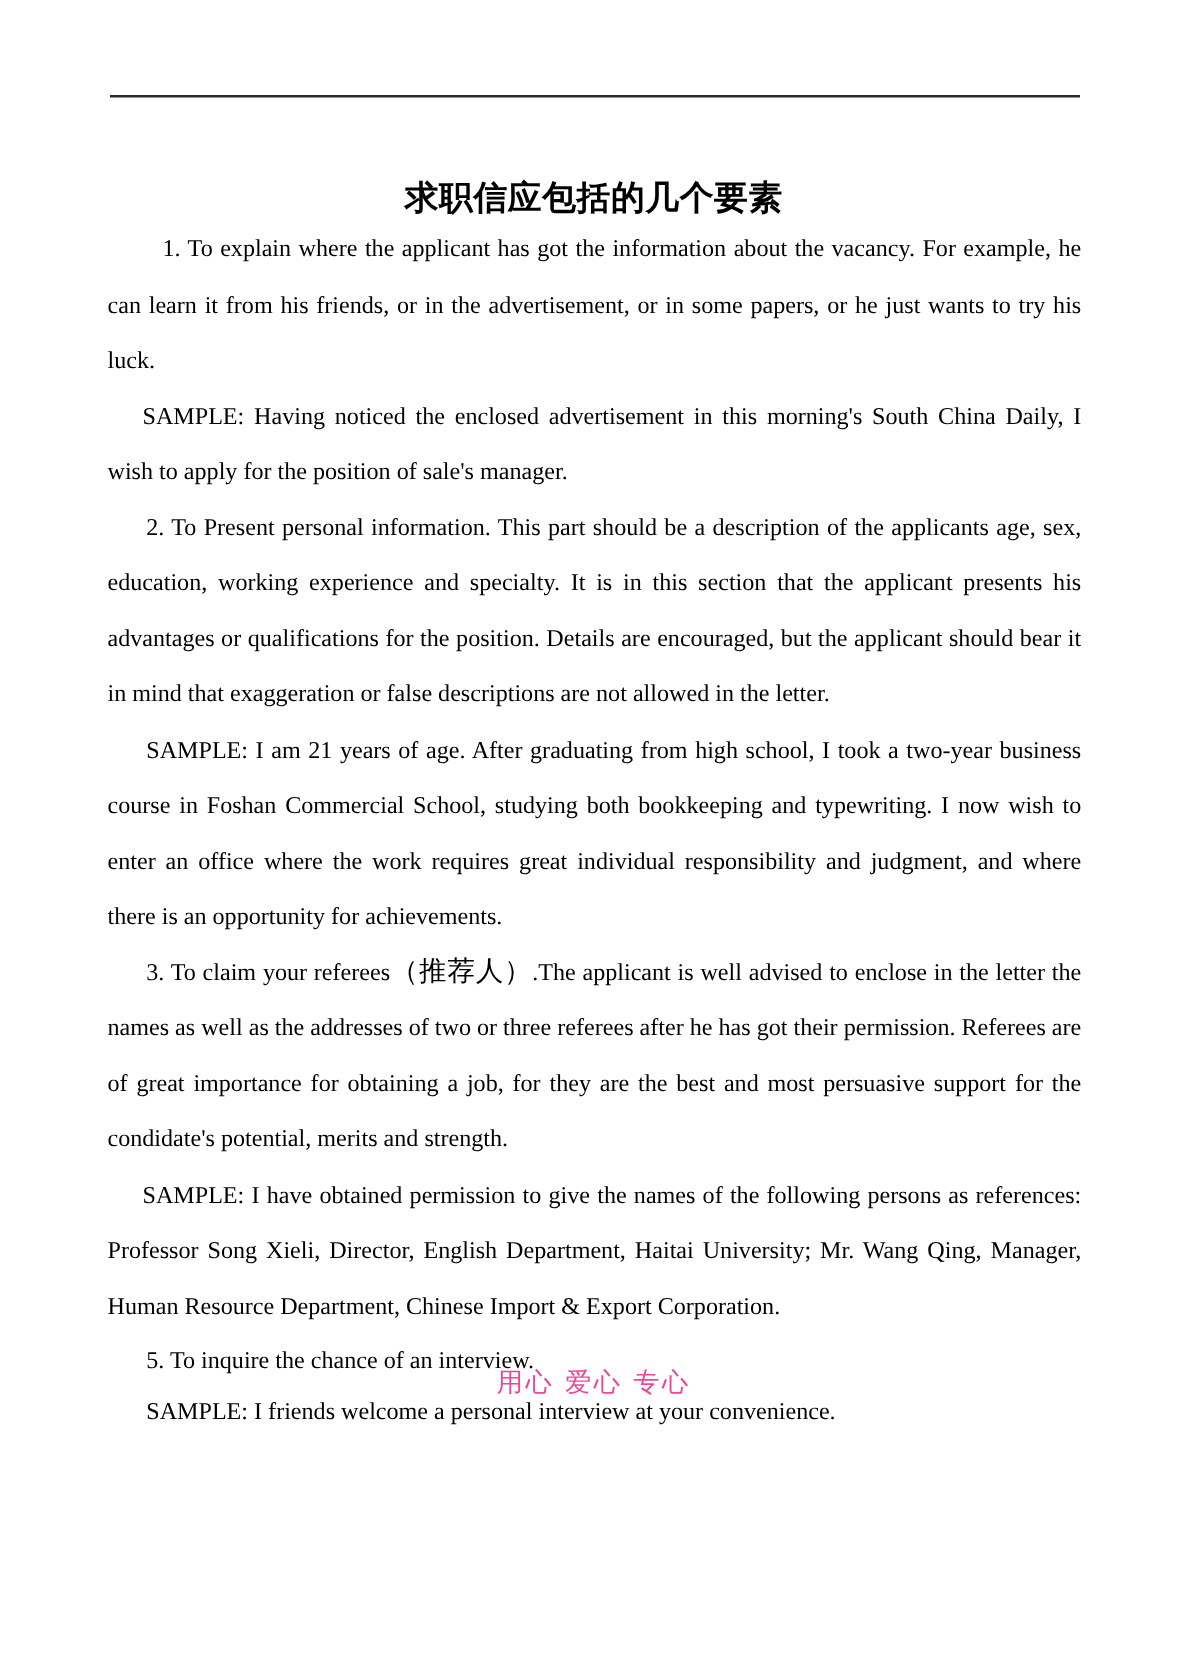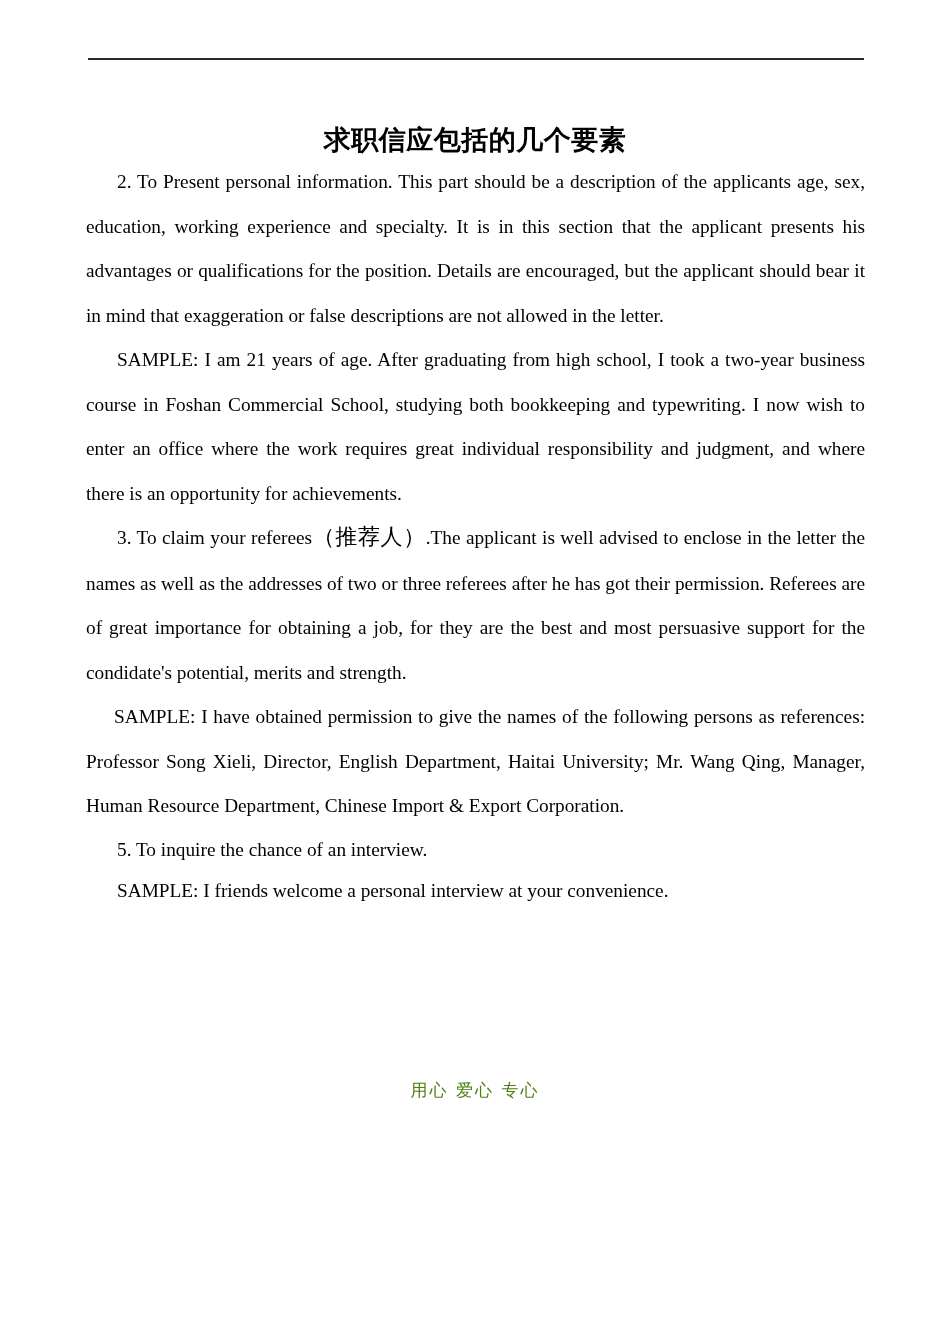--- a/index.html
+++ b/index.html
@@ -10,21 +10,21 @@
   }
   body {
     font-family: "Liberation Serif", "DejaVu Serif", serif;
     color: #000000;
     -webkit-font-smoothing: antialiased;
   }
   .page {
     position: relative;
     width: 950px;
     height: 1162px;
-    margin: 0 auto;
+    margin: 18px auto;
     background: #ffffff;
     overflow: hidden;
     box-sizing: border-box;
   }
   .header-rule-wrap {
     position: absolute;
     top: 58px;
     left: 88px;
     width: 776px;
     height: 8px;
@@ -69,40 +69,42 @@
   .cjk {
     font-family: Liberation Mono, monospace;
     font-size: 22px;
   }
   .footer {
     position: absolute;
     bottom: 60px;
     left: 0;
     width: 950px;
     text-align: center;
-    font-size: 17px;
+    font-size: 21px;
     font-family: "DejaVu Sans", "Liberation Sans", sans-serif;
     letter-spacing: 2px;
-    color: #4d7c0f;
+    color: #ec4899;
   }
 </style>
 </head>
 <body>
 
 <div class="page">
 
   <div class="header-rule-wrap">
     <div class="header-rule"></div>
   </div>
 
   <h1 class="doc-title">求职信应包括的几个要素</h1>
 
   <div class="body-block">
 
+    <p class="para indent-wide">1. To explain where the applicant has got the information about the vacancy. For example, he can learn it from his friends, or in the advertisement, or in some papers, or he just wants to try his luck.</p>
 
+    <p class="para indent-sm">SAMPLE: Having noticed the enclosed advertisement in this morning's South China Daily, I wish to apply for the position of sale's manager.</p>
 
     <p class="para indent-mid">2. To Present personal information. This part should be a description of the applicants age, sex, education, working experience and specialty. It is in this section that the applicant presents his advantages or qualifications for the position. Details are encouraged, but the applicant should bear it in mind that exaggeration or false descriptions are not allowed in the letter.</p>
 
     <p class="para indent-mid">SAMPLE: I am 21 years of age. After graduating from high school, I took a two-year business course in Foshan Commercial School, studying both bookkeeping and typewriting. I now wish to enter an office where the work requires great individual responsibility and judgment, and where there is an opportunity for achievements.</p>
 
     <p class="para indent-mid"><span>3. To claim your referees</span><span class="cjk">（推荐人）</span><span>.The applicant is well advised to enclose in the letter the names as well as the addresses of two or three referees after he has got their permission. Referees are of great importance for obtaining a job, for they are the best and most persuasive support for the condidate's potential, merits and strength.</span></p>
 
     <p class="para indent-sm">SAMPLE: I have obtained permission to give the names of the following persons as references: Professor Song Xieli, Director, English Department, Haitai University; Mr. Wang Qing, Manager, Human Resource Department, Chinese Import &amp; Export Corporation.</p>
 
     <p class="para indent-mid tight">5. To inquire the chance of an interview.</p>

